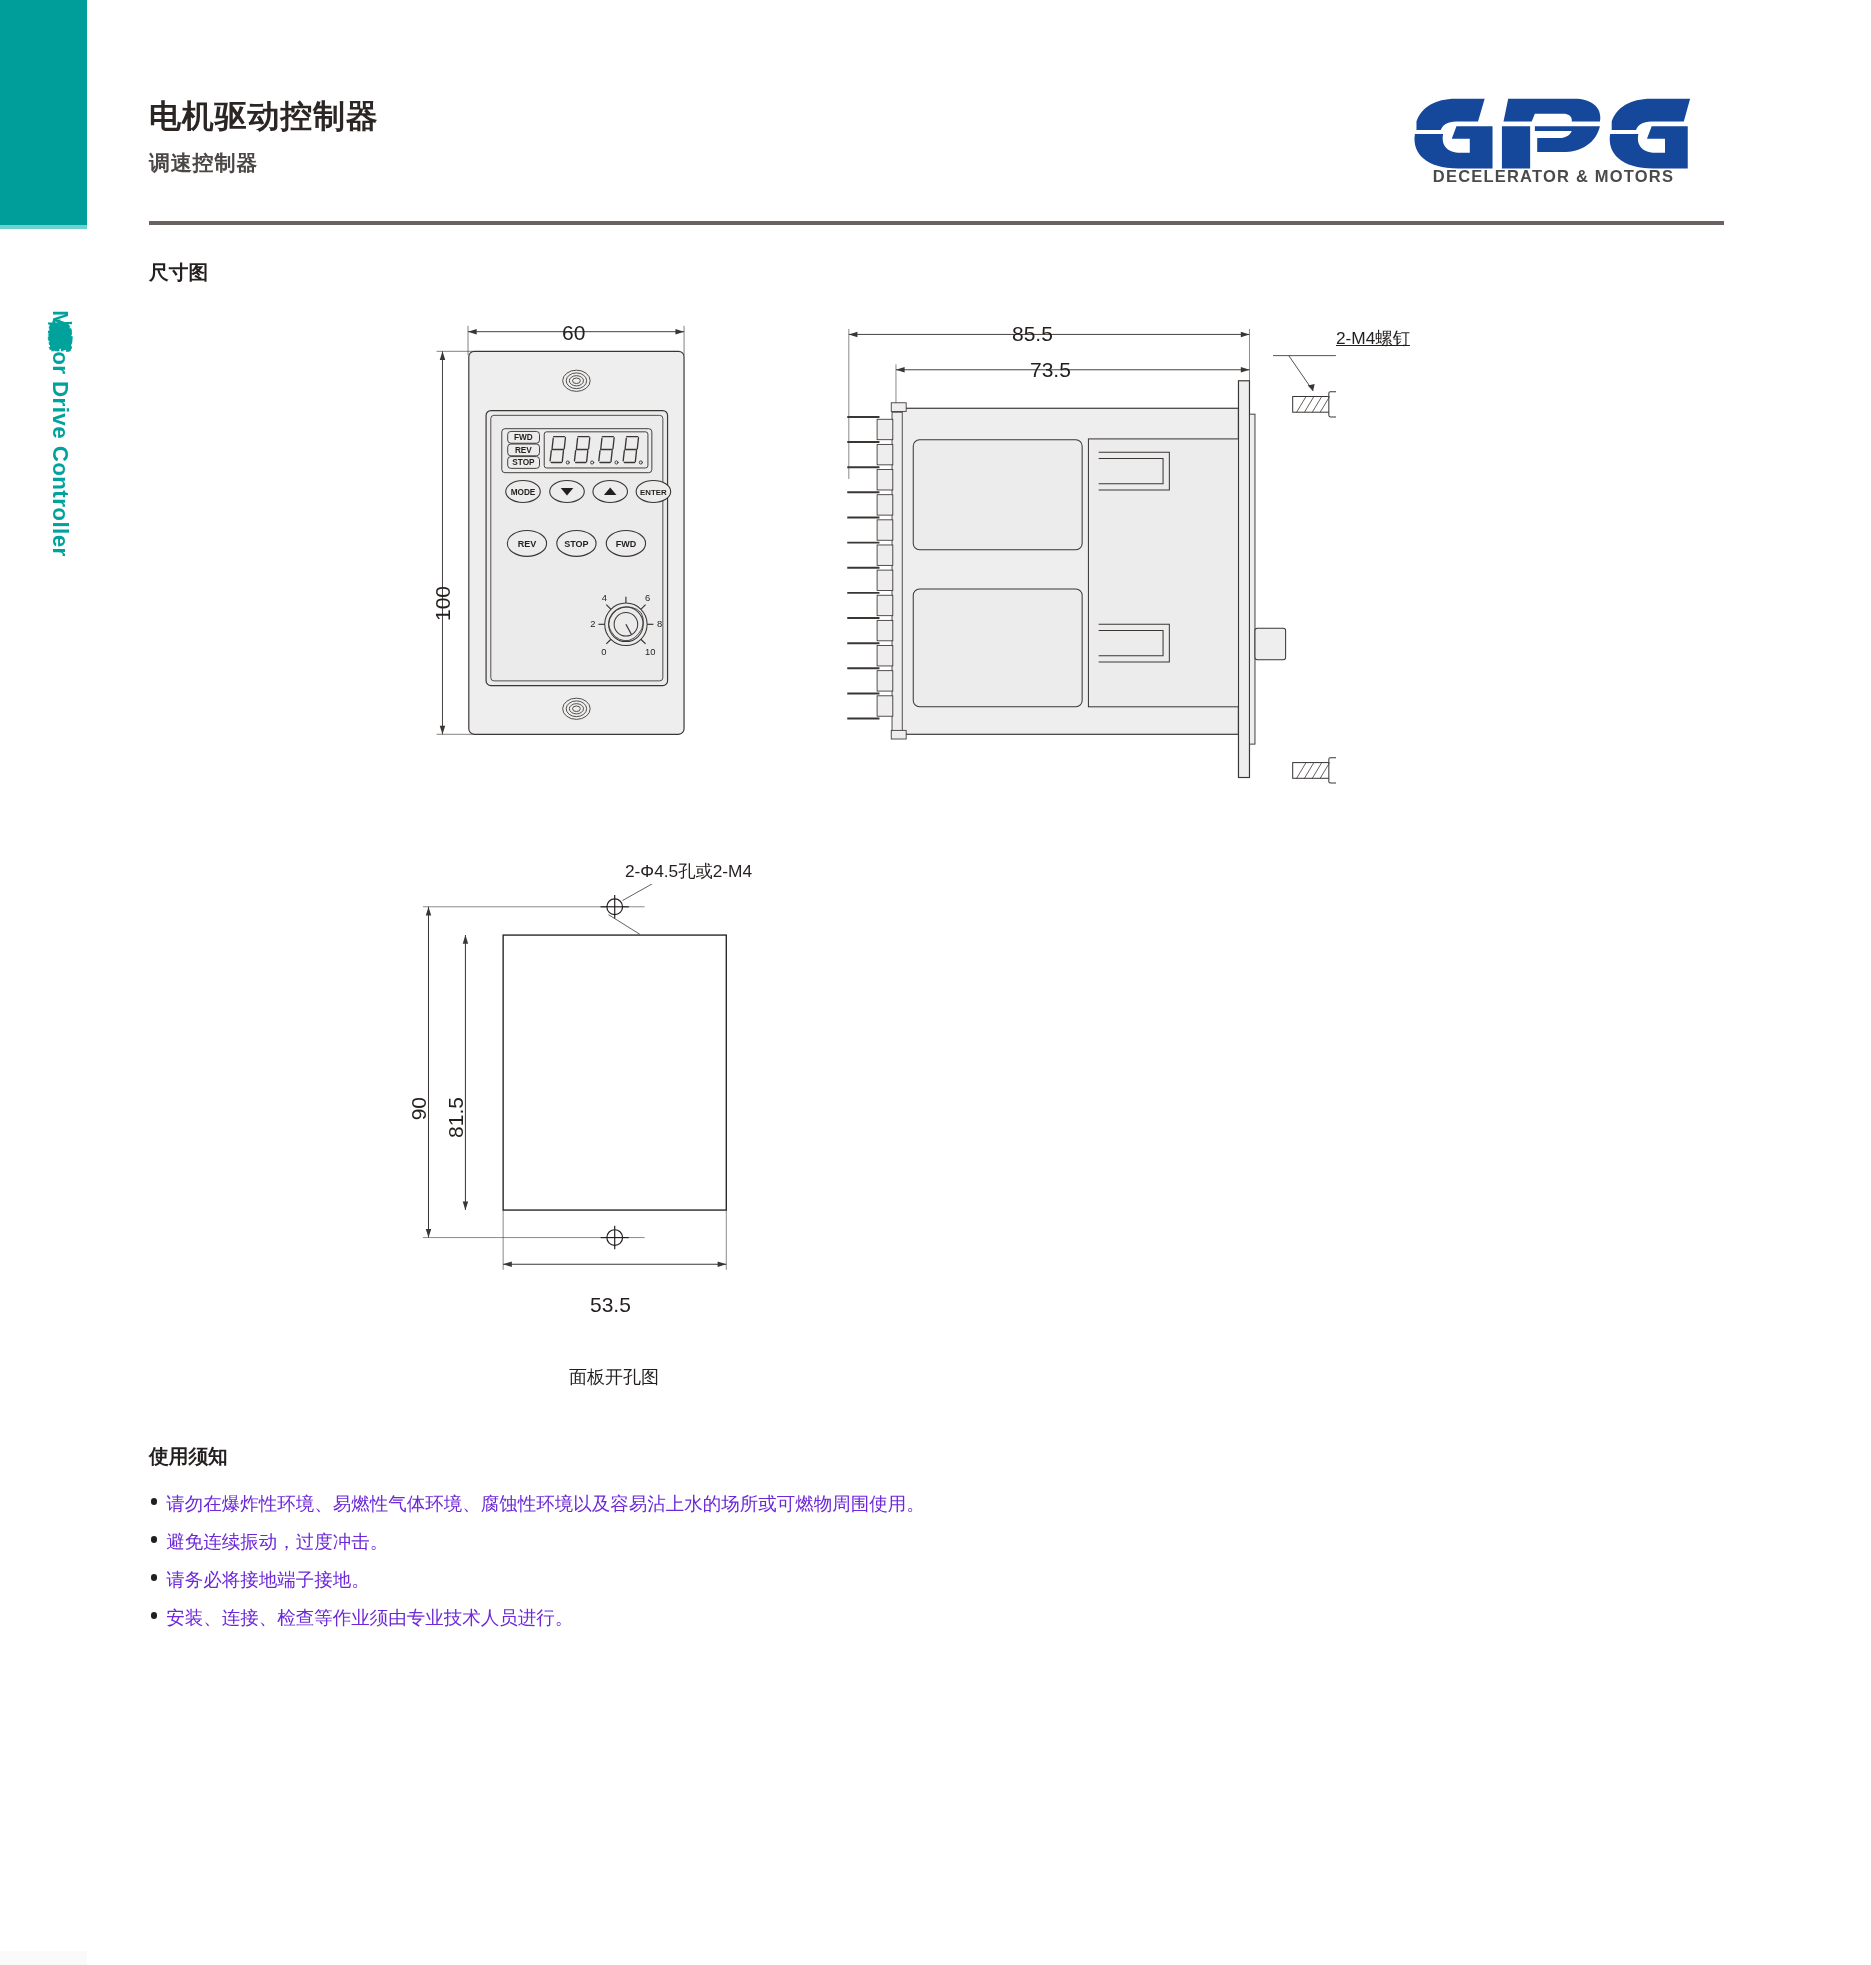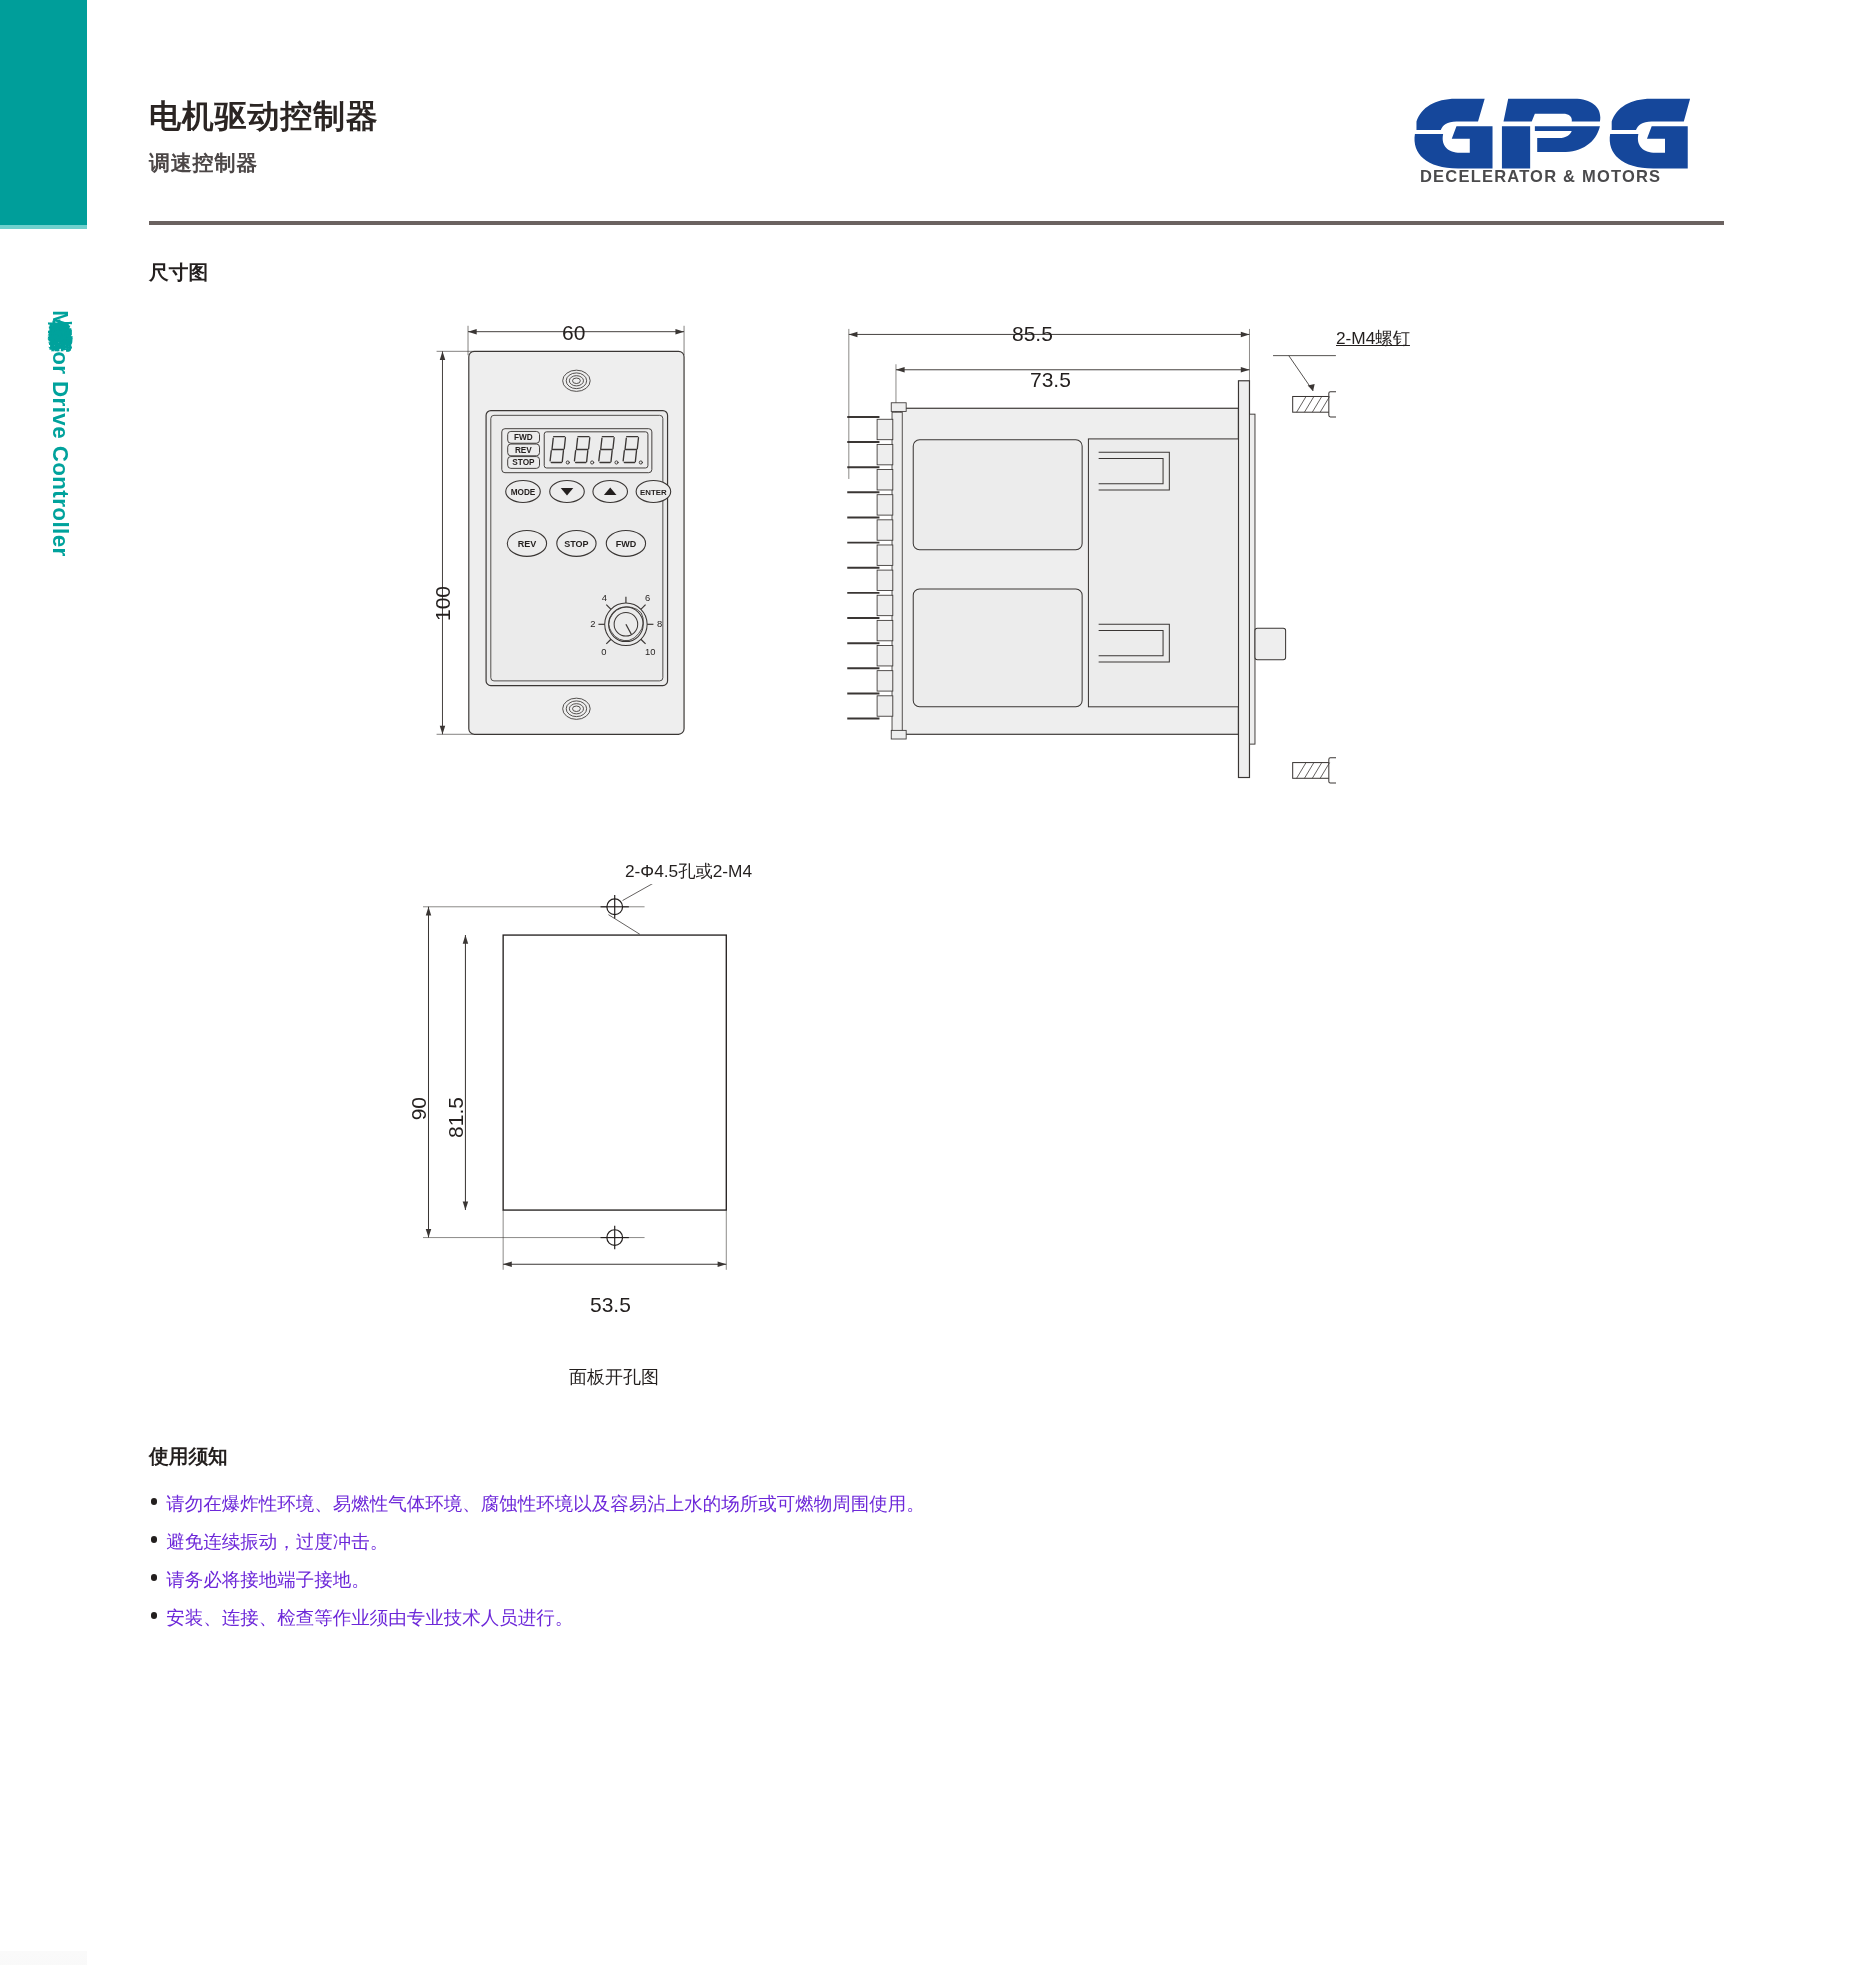--- a/index.html
+++ b/index.html
@@ -20,21 +20,21 @@
     color:#00a29c;white-space:nowrap;line-height:1;
   }
   #side-vertical-label .en{font-size:22.4px;letter-spacing:0.4px;}
   
   #page-title{position:absolute;left:149px;top:95px;font-size:32px;font-weight:bold;letter-spacing:0.8px;color:#2b2523;}
   #page-subtitle{position:absolute;left:149px;top:149px;font-size:21px;font-weight:bold;letter-spacing:0.8px;color:#4c4747;}
   #header-rule{position:absolute;left:149px;top:221px;width:1575px;height:3.5px;background:#6b6260;}
   
   #logo{position:absolute;left:1409px;top:87px;width:287px;height:102px;}
   #logo svg{display:block;}
-  #logo-caption{position:absolute;left:1420px;top:167px;width:267px;text-align:left;
+  #logo-caption{position:absolute;left:1420px;top:167px;width:267px;text-align:center;
       font-size:16.5px;font-weight:bold;letter-spacing:1.2px;color:#4a4a4c;}
   
   #dimension-heading{position:absolute;left:149px;top:259px;font-size:19.7px;font-weight:bold;color:#231f1e;}
   #notes-heading{position:absolute;left:149px;top:1443px;font-size:19.7px;font-weight:bold;color:#231f1e;}
   
   #notes-list{position:absolute;left:149px;top:1485px;width:1415px;}
   .note-item{position:relative;padding-left:17.3px;font-size:18.5px;line-height:38px;color:#6d28d9;white-space:nowrap;font-family:Liberation Serif, serif;}
   .note-item .dot{position:absolute;left:1.6px;top:13.4px;width:6.7px;height:6.7px;border-radius:50%;background:#231f1e;}
   
   .dwg{position:absolute;}
@@ -321,21 +321,21 @@
     </g>
 
     <g stroke="#3a3634" stroke-width="2.2" fill="none">
       <line x1="1160" y1="106" x2="1222" y2="196"></line>
       <path d="M1222 196 l-14 -14 l18 -4 z" fill="#3a3634" stroke="none"></path>
       <line x1="1120" y1="106" x2="1280" y2="106"></line>
     </g>
   </svg>
 </div>
 <div class="dim-text" style="left:1012px;top:322px;">85.5</div>
-<div class="dim-text" style="left:1030px;top:358px;margin-top:10px;">73.5</div>
+<div class="dim-text" style="left:1030px;top:358px;">73.5</div>
 <div class="lead-text" style="left:1336px;top:326px;text-decoration:underline;">2-M4螺钉</div>
 
 <div class="dwg" style="left:385px;top:884px;width:472px;height:495px;">
   <svg width="472" height="495" viewBox="0 0 1200 1260">
     <g stroke="#3a3634" fill="none" stroke-width="2.6">
 
       <rect x="300" y="130" width="568" height="700" fill="#fff" stroke="#231f1e" stroke-width="3.4"></rect>
 
       <line x1="110" y1="58" x2="110" y2="900"></line>
       <path d="M110 58 l-7 22 h14 z" fill="#3a3634" stroke="none"></path>

